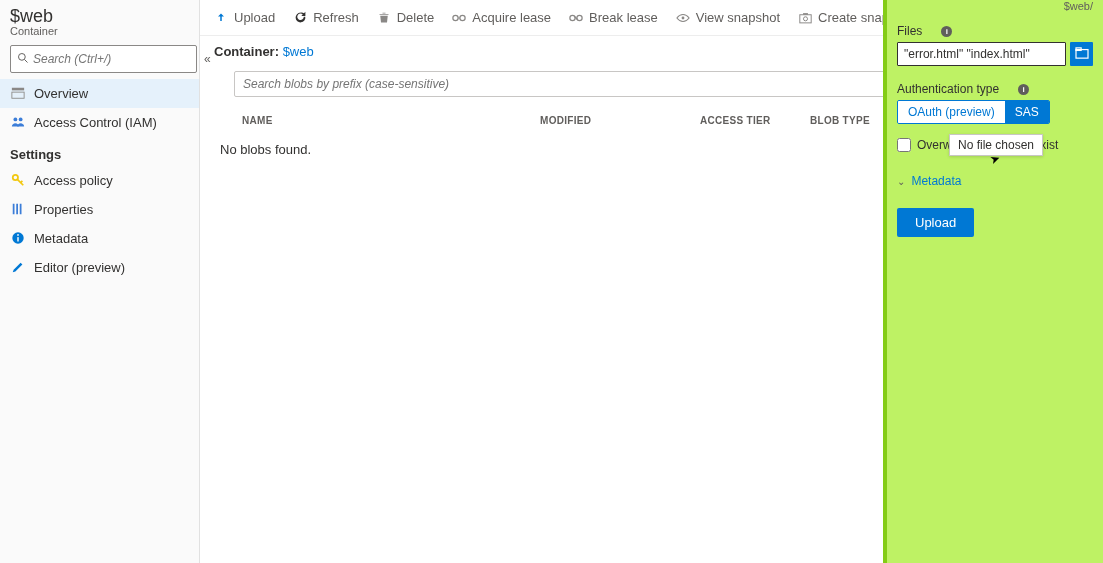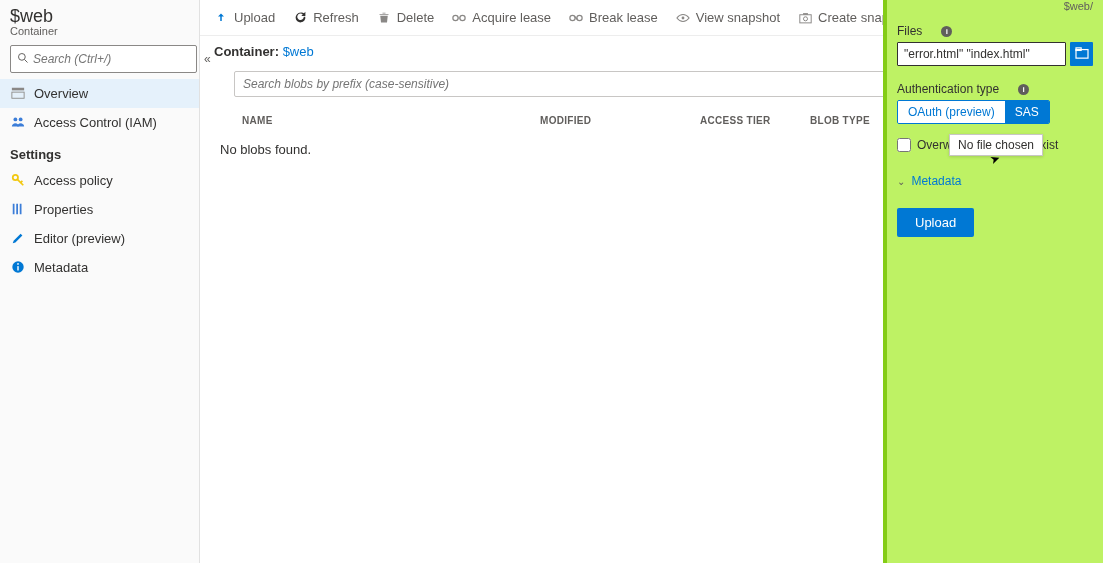--- a/index.html
+++ b/index.html
@@ -252,34 +252,34 @@
             <rect x="2" y="2" width="2" height="12" fill="#3b7dd8"></rect>
             <rect x="6" y="2" width="2" height="12" fill="#3b7dd8"></rect>
             <rect x="10" y="2" width="2" height="12" fill="#3b7dd8"></rect>
           </svg>
       </span>
       <span>Properties</span>
     </div>
     <div class="nav-item">
       <span class="icon i-blue">
         <svg width="14" height="14" viewBox="0 0 16 16">
-            <path d="M2 14l1-3 8-8 2 2-8 8z" fill="#0078d4"></path>
-          </svg>
-      </span>
-      <span>Editor (preview)</span>
-    </div>
-    <div class="nav-item">
-      <span class="icon i-blue">
-        <svg width="14" height="14" viewBox="0 0 16 16">
             <circle cx="8" cy="8" r="6.5" fill="#0078d4"></circle>
             <rect x="7.2" y="7" width="1.6" height="5" fill="#fff"></rect>
             <circle cx="8" cy="4.5" r="1" fill="#fff"></circle>
           </svg>
       </span>
       <span>Metadata</span>
+    </div>
+    <div class="nav-item">
+      <span class="icon i-blue">
+        <svg width="14" height="14" viewBox="0 0 16 16">
+            <path d="M2 14l1-3 8-8 2 2-8 8z" fill="#0078d4"></path>
+          </svg>
+      </span>
+      <span>Editor (preview)</span>
     </div>
   </div>
 
   <div class="main">
     <div class="toolbar">
       <div class="toolbar-btn">
         <span class="ticon i-blue">
           <svg width="12" height="12" viewBox="0 0 16 16">
               <path d="M8 2l4 4H9v6H7V6H4z" fill="#0078d4"></path>
             </svg>

